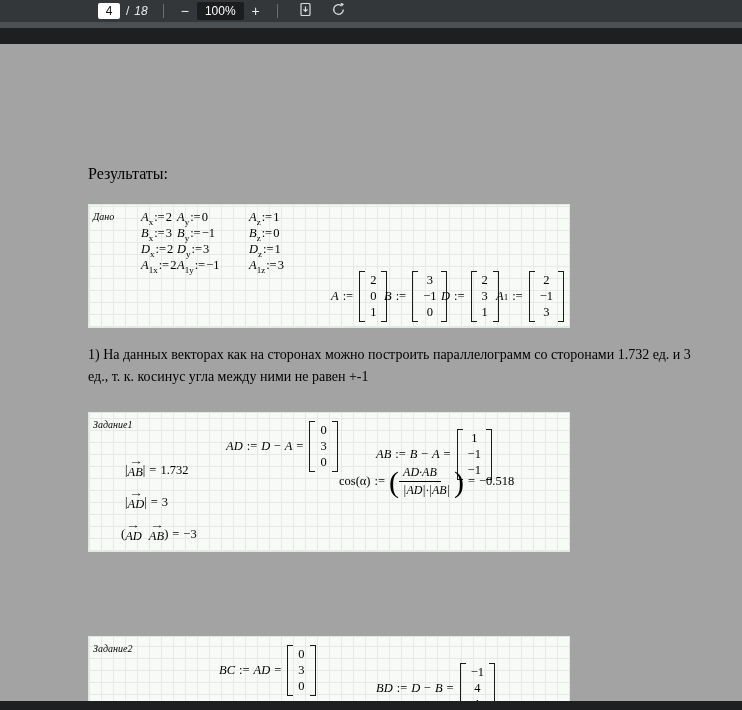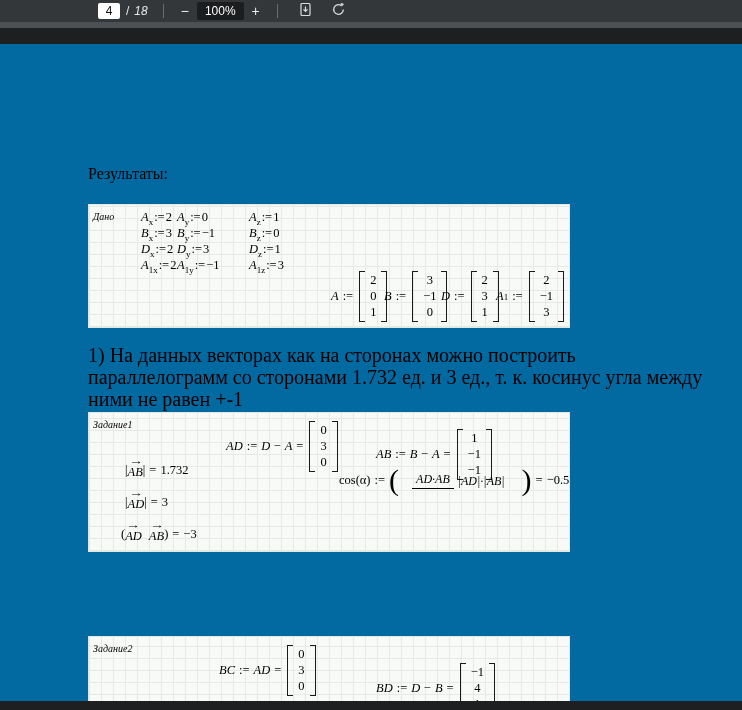--- a/index.html
+++ b/index.html
@@ -15,24 +15,24 @@
   .tbslash{margin-right:5px;}
   .tbtext{margin-right:4px;font-style:italic;}
   .sep{width:1px;height:14px;background:rgba(255,255,255,.28);margin:0 11px;}
   .tbbtn{background:none;border:none;color:#e8eaed;font-size:14px;line-height:1;
          padding:0 6px;cursor:pointer;font-family:inherit;}
   .zoombox{background:#1b1d1e;color:#fff;padding:2px 8px;border-radius:2px;font-size:12px;margin:0 2px;}
   .iconbtn{background:none;border:none;padding:0 9px;display:flex;align-items:center;cursor:pointer;}
   .band-gray{position:absolute;top:22px;left:0;right:0;height:6px;background:#4c5053;z-index:5;}
   .band-dark{position:absolute;top:28px;left:0;right:0;height:16px;background:#1d1f21;z-index:5;}
   .bottombar{position:absolute;left:0;right:0;bottom:0;height:9px;background:#1d1f21;z-index:6;}
-  .pagearea{position:absolute;top:44px;left:0;right:0;bottom:0;background:#0369a1;}
+  .pagearea{position:absolute;top:44px;left:0;right:0;bottom:0;background:#a3a3a3;}
   
   .heading{position:absolute;left:88px;top:121px;font-size:16px;}
-  .para{position:absolute;left:88px;font-size:20px;line-height:22px;}
+  .para{position:absolute;left:88px;font-size:14px;line-height:22px;}
   
   .mc{position:absolute;background-color:#f8faf7;border:1px solid #e1e8e1;overflow:hidden;
       background-image:
         repeating-linear-gradient(90deg,#e3ebe3 0,#e3ebe3 1px,transparent 1px,transparent 12px),
         repeating-linear-gradient(0deg,#e3ebe3 0,#e3ebe3 1px,transparent 1px,transparent 12px);}
   .mc-label{position:absolute;left:4px;top:6px;font-style:italic;font-size:10px;}
   .def{position:absolute;font-size:12.5px;white-space:nowrap;}
   .def i{font-style:italic;}
   sub{font-size:9px;}
   .as{margin:0 1px;}
@@ -45,21 +45,21 @@
   .br.r{border-left:none;}
   .mcol{display:flex;flex-direction:column;align-items:center;justify-content:center;
         padding:2px 5px;row-gap:1px;font-style:normal;font-size:12.5px;line-height:15px;min-height:45px;}
   .magrow{position:absolute;display:flex;align-items:center;font-size:12.5px;white-space:nowrap;}
   .vec{position:relative;font-style:italic;display:inline-block;margin-top:4px;}
   .vec .arr{position:absolute;top:-9px;left:1px;font-size:9px;font-style:normal;
             transform:scaleX(1.6);transform-origin:left center;}
   .gap6{display:inline-block;width:7px;}
   .cosrow{position:absolute;display:flex;align-items:center;font-size:12.5px;white-space:nowrap;}
   .bigp{font-size:30px;line-height:1;font-style:normal;}
-  .frac{display:inline-flex;flex-direction:row;align-items:flex-end;margin:0 13px;font-style:italic;font-size:12px;}
+  .frac{display:inline-flex;flex-direction:column;align-items:flex-start;margin:0 0;font-style:italic;font-size:12px;}
   .frac .num{border-bottom:1px solid #000;padding:0 4px 1px;}
   .frac .den{padding:1px 4px 0;}
 </style>
 </head>
 <body>
 
 <div class="screen">
 
   <div class="toolbar">
     <span class="pagebox">4</span>

